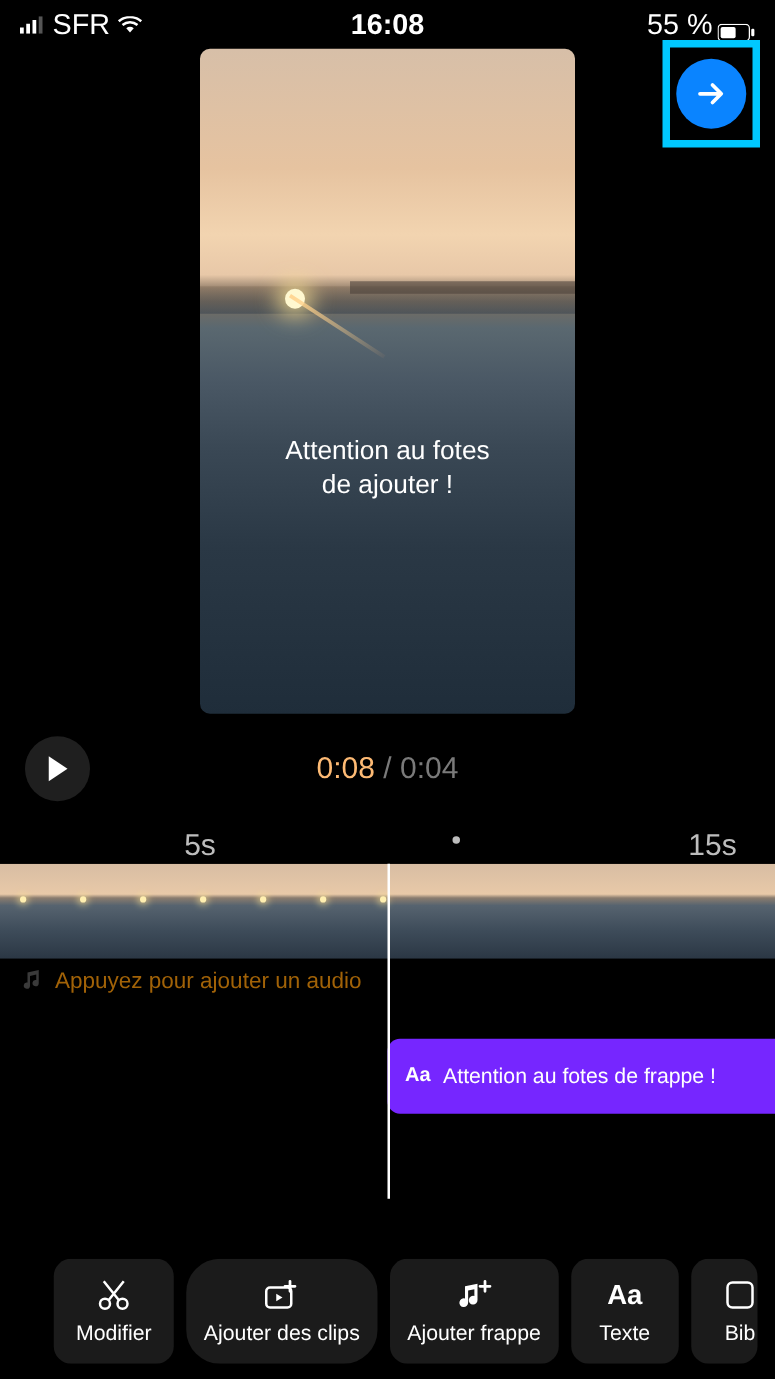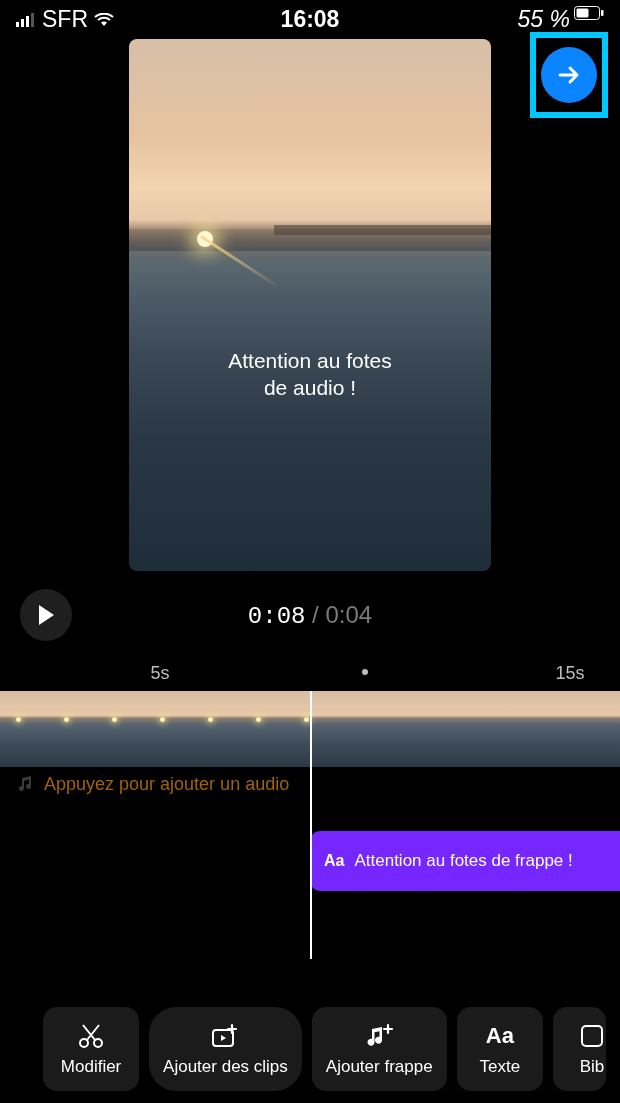--- a/index.html
+++ b/index.html
@@ -2,44 +2,44 @@
 <html><head>
   <meta charset="utf-8">
   <style>
     * { margin: 0; padding: 0; box-sizing: border-box; font-family: -apple-system, BlinkMacSystemFont, sans-serif; }
     body { width: 620px; height: 1103px; background: #000; color: #fff; position: relative; overflow: hidden; }
 
     
     .status-bar { display: flex; justify-content: space-between; align-items: center; padding: 6px 16px; font-size: 23px; font-weight: 500; }
     .status-left { display: flex; align-items: center; gap: 6px; }
     .status-center { position: absolute; left: 50%; transform: translateX(-50%); font-weight: 600; }
-    .status-right { display: flex; align-items: flex-start; gap: 4px; font-style: italic; }
+    .status-right { display: flex; align-items: flex-end; gap: 4px; }
 
     
     .next-button-wrap { position: absolute; top: 32px; right: 12px; width: 78px; height: 86px; border: 6px solid #00c8ff; display: flex; align-items: center; justify-content: center; z-index: 10; }
     .next-button { width: 56px; height: 56px; border-radius: 50%; background: #0a84ff; display: flex; align-items: center; justify-content: center; }
 
     
     .preview-area { display: flex; justify-content: center; margin-top: 0px; }
-    .preview { width: 362px; height: 532px; border-radius: 8px; position: relative; overflow: hidden; background: linear-gradient(to bottom, #d7bfa8 0%, #e6c3a0 18%, #f2d4b0 28%, #e8c8a8 34%, #9a8570 36%, #7a6e60 38%, #5a6870 42%, #4a5865 50%, #3a4855 60%, #2a3845 75%, #1f2d3a 100%); }
+    .preview { width: 300px; height: 532px; border-radius: 8px; position: relative; overflow: hidden; background: linear-gradient(to bottom, #d7bfa8 0%, #e6c3a0 18%, #f2d4b0 28%, #e8c8a8 34%, #9a8570 36%, #7a6e60 38%, #5a6870 42%, #4a5865 50%, #3a4855 60%, #2a3845 75%, #1f2d3a 100%); }
     .sun { position: absolute; left: 68px; top: 192px; width: 16px; height: 16px; background: #fff8d0; border-radius: 50%; box-shadow: 0 0 18px 6px rgba(255,230,150,0.8); }
     .lensflare { position: absolute; left: 72px; top: 196px; width: 90px; height: 3px; background: linear-gradient(90deg, rgba(255,210,140,0.9), rgba(255,160,100,0.05)); transform: rotate(33deg); transform-origin: left center; }
     .horizon { position: absolute; left: 0; right: 0; top: 190px; height: 22px; background: linear-gradient(to bottom, rgba(120,100,80,0.3), rgba(60,70,80,0.6)); }
     .skyline { position: absolute; left: 40%; right: 0; top: 186px; height: 10px; background: rgba(70,60,55,0.55); }
     .overlay-text { position: absolute; top: 308px; left: 0; right: 0; text-align: center; color: #fff; font-size: 21px; line-height: 1.3; font-weight: 400; }
 
     
     .playback-row { display: flex; align-items: center; margin-top: 16px; padding: 0 20px; position: relative; height: 56px; }
     .play-btn { width: 52px; height: 52px; border-radius: 50%; background: #1f1f1f; display: flex; align-items: center; justify-content: center; }
     .time-display { position: absolute; left: 50%; transform: translateX(-50%); font-size: 24px; }
-    .time-current { color: #ffffff; font-family: Liberation Mono, monospace; }
+    .time-current { color: #fdba74; }
     .time-total { color: #7a7a7a; }
 
     
-    .ruler { margin-top: 20px; height: 28px; position: relative; color: #bdbdbd; font-size: 18px; }
+    .ruler { margin-top: 20px; height: 28px; position: relative; color: #bdbdbd; font-size: 24px; }
     .ruler .tick { position: absolute; top: 0; transform: translateX(-50%); }
     .ruler .dot { position: absolute; top: 6px; width: 6px; height: 6px; background: #bdbdbd; border-radius: 50%; transform: translateX(-50%); }
 
     
     .timeline { position: relative; }
     .clip-track { display: flex; height: 76px; overflow: hidden; }
     .thumb { flex: 0 0 48px; height: 76px; background: linear-gradient(to bottom, #d8bda3 0%, #e8c9a8 32%, #8a7c6e 36%, #56636f 44%, #3e4c5a 70%, #2b3744 100%); position: relative; }
     .thumb::after { content: ''; position: absolute; left: 16px; top: 26px; width: 5px; height: 5px; background: #ffefb0; border-radius: 50%; box-shadow: 0 0 6px 2px rgba(255,230,150,0.6); }
     .thumb.late::after { display: none; }
 
@@ -110,21 +110,21 @@
 </div>
 
 <div class="preview-area">
   <div class="preview">
     <div class="horizon"></div>
     <div class="skyline"></div>
     <div class="sun"></div>
     <div class="lensflare"></div>
     <div class="overlay-text">
       <div>Attention au fotes</div>
-      <div>de audio !</div>
+      <div>de ajouter !</div>
     </div>
   </div>
 </div>
 
 <div class="playback-row">
   <div class="play-btn">
     <span>
       <svg width="20" height="22" viewBox="0 0 20 22">
           <path d="M3 1 L18 11 L3 21 Z" fill="#fff"></path>
         </svg>

